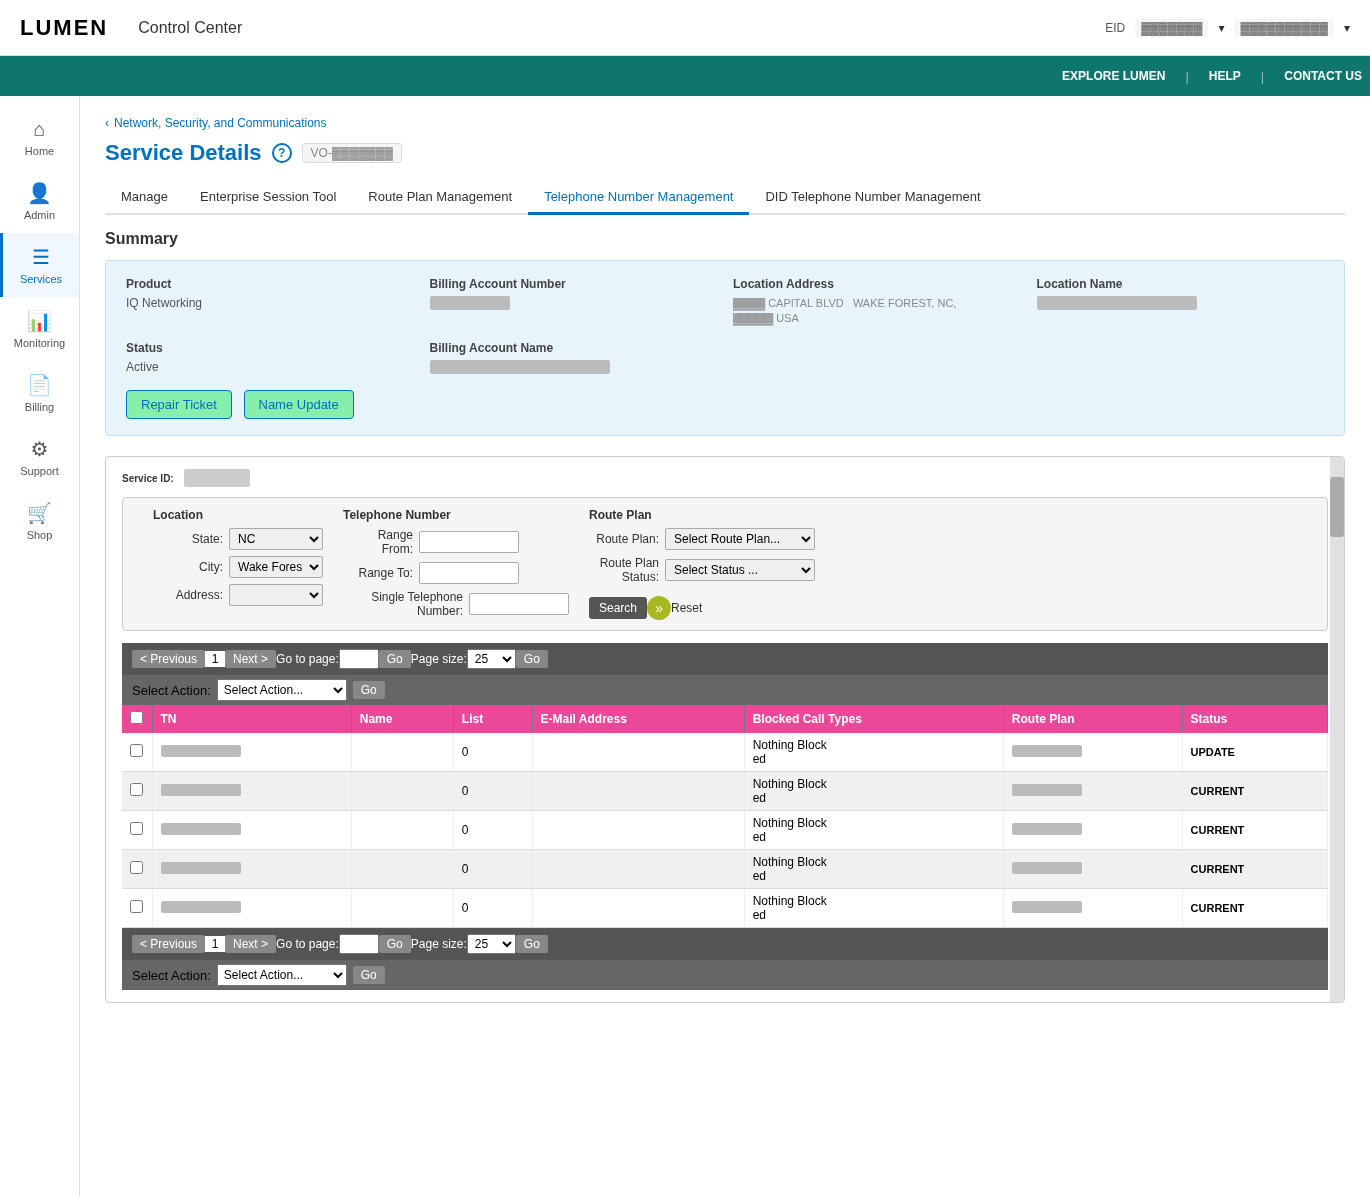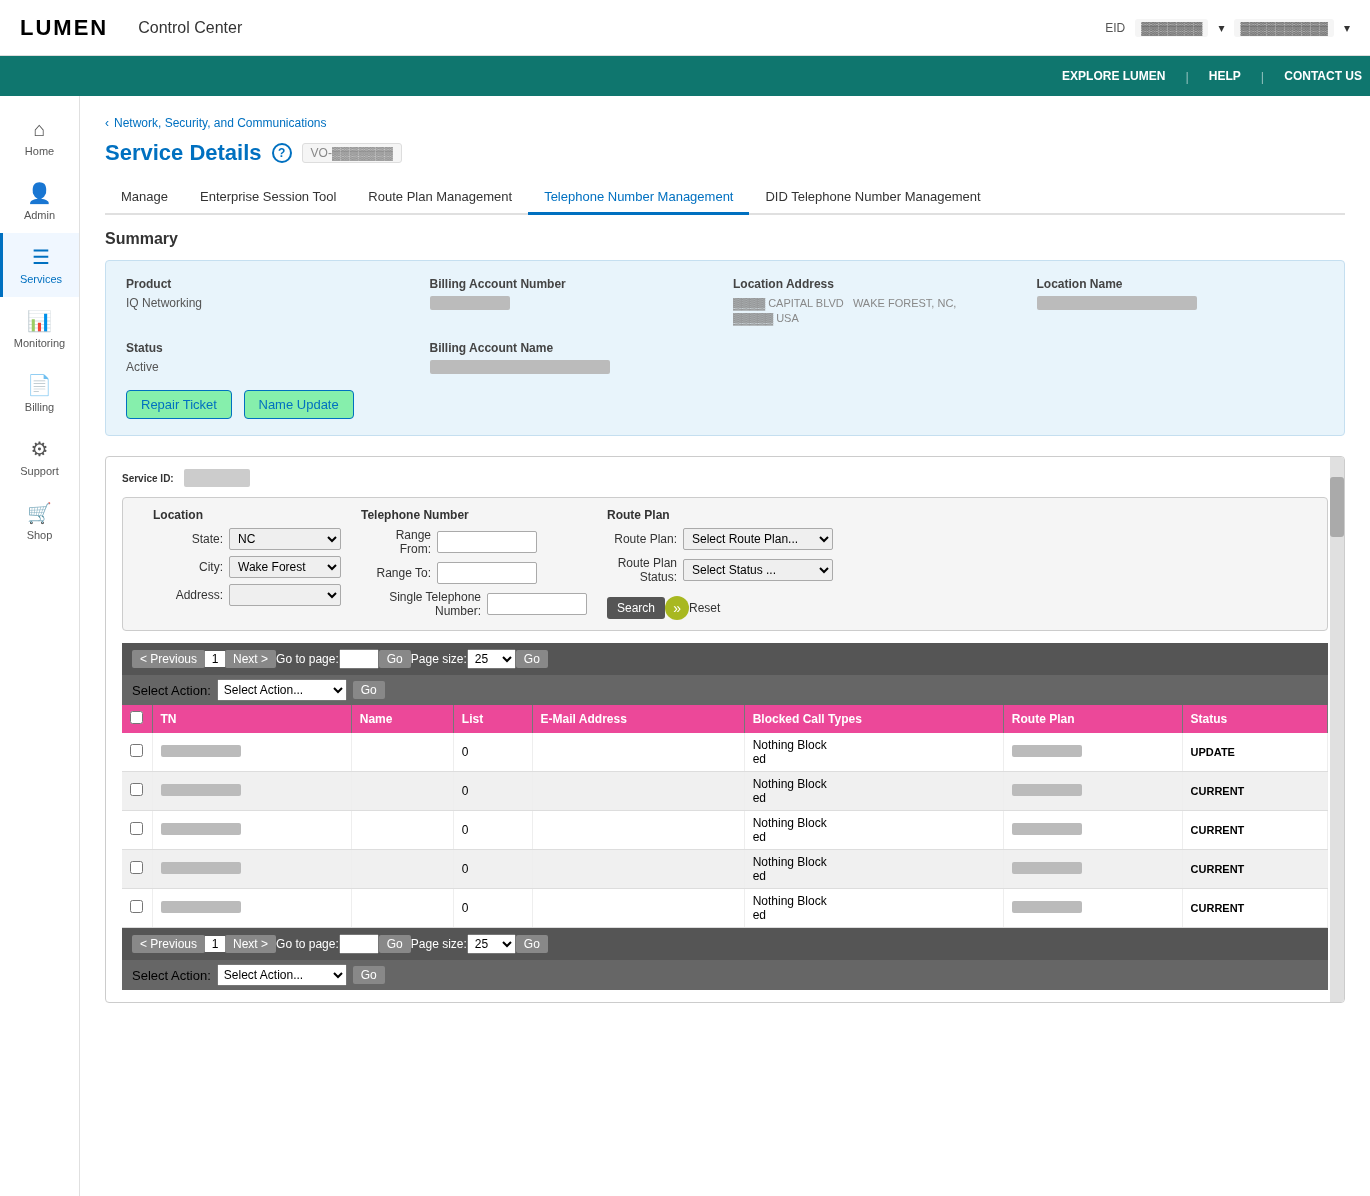--- a/index.html
+++ b/index.html
@@ -262,21 +262,21 @@
     .form-section-title { font-weight: bold; font-size: 12px; color: #333; }
     .form-row { display: flex; align-items: center; gap: 6px; font-size: 12px; }
     .form-row label { width: 70px; text-align: right; color: #333; }
     .form-row input, .form-row select {
       border: 1px solid #aaa;
       border-radius: 2px;
       padding: 2px 4px;
       font-size: 12px;
       height: 22px;
     }
-    .form-row select { width: 112px; }
+    .form-row select { width: 94px; }
     .form-row input { width: 100px; }
 
     .search-btn-group {
       display: flex;
       align-items: center;
       margin-top: 6px;
     }
     .search-btn {
       background: #555;
       color: #fff;

